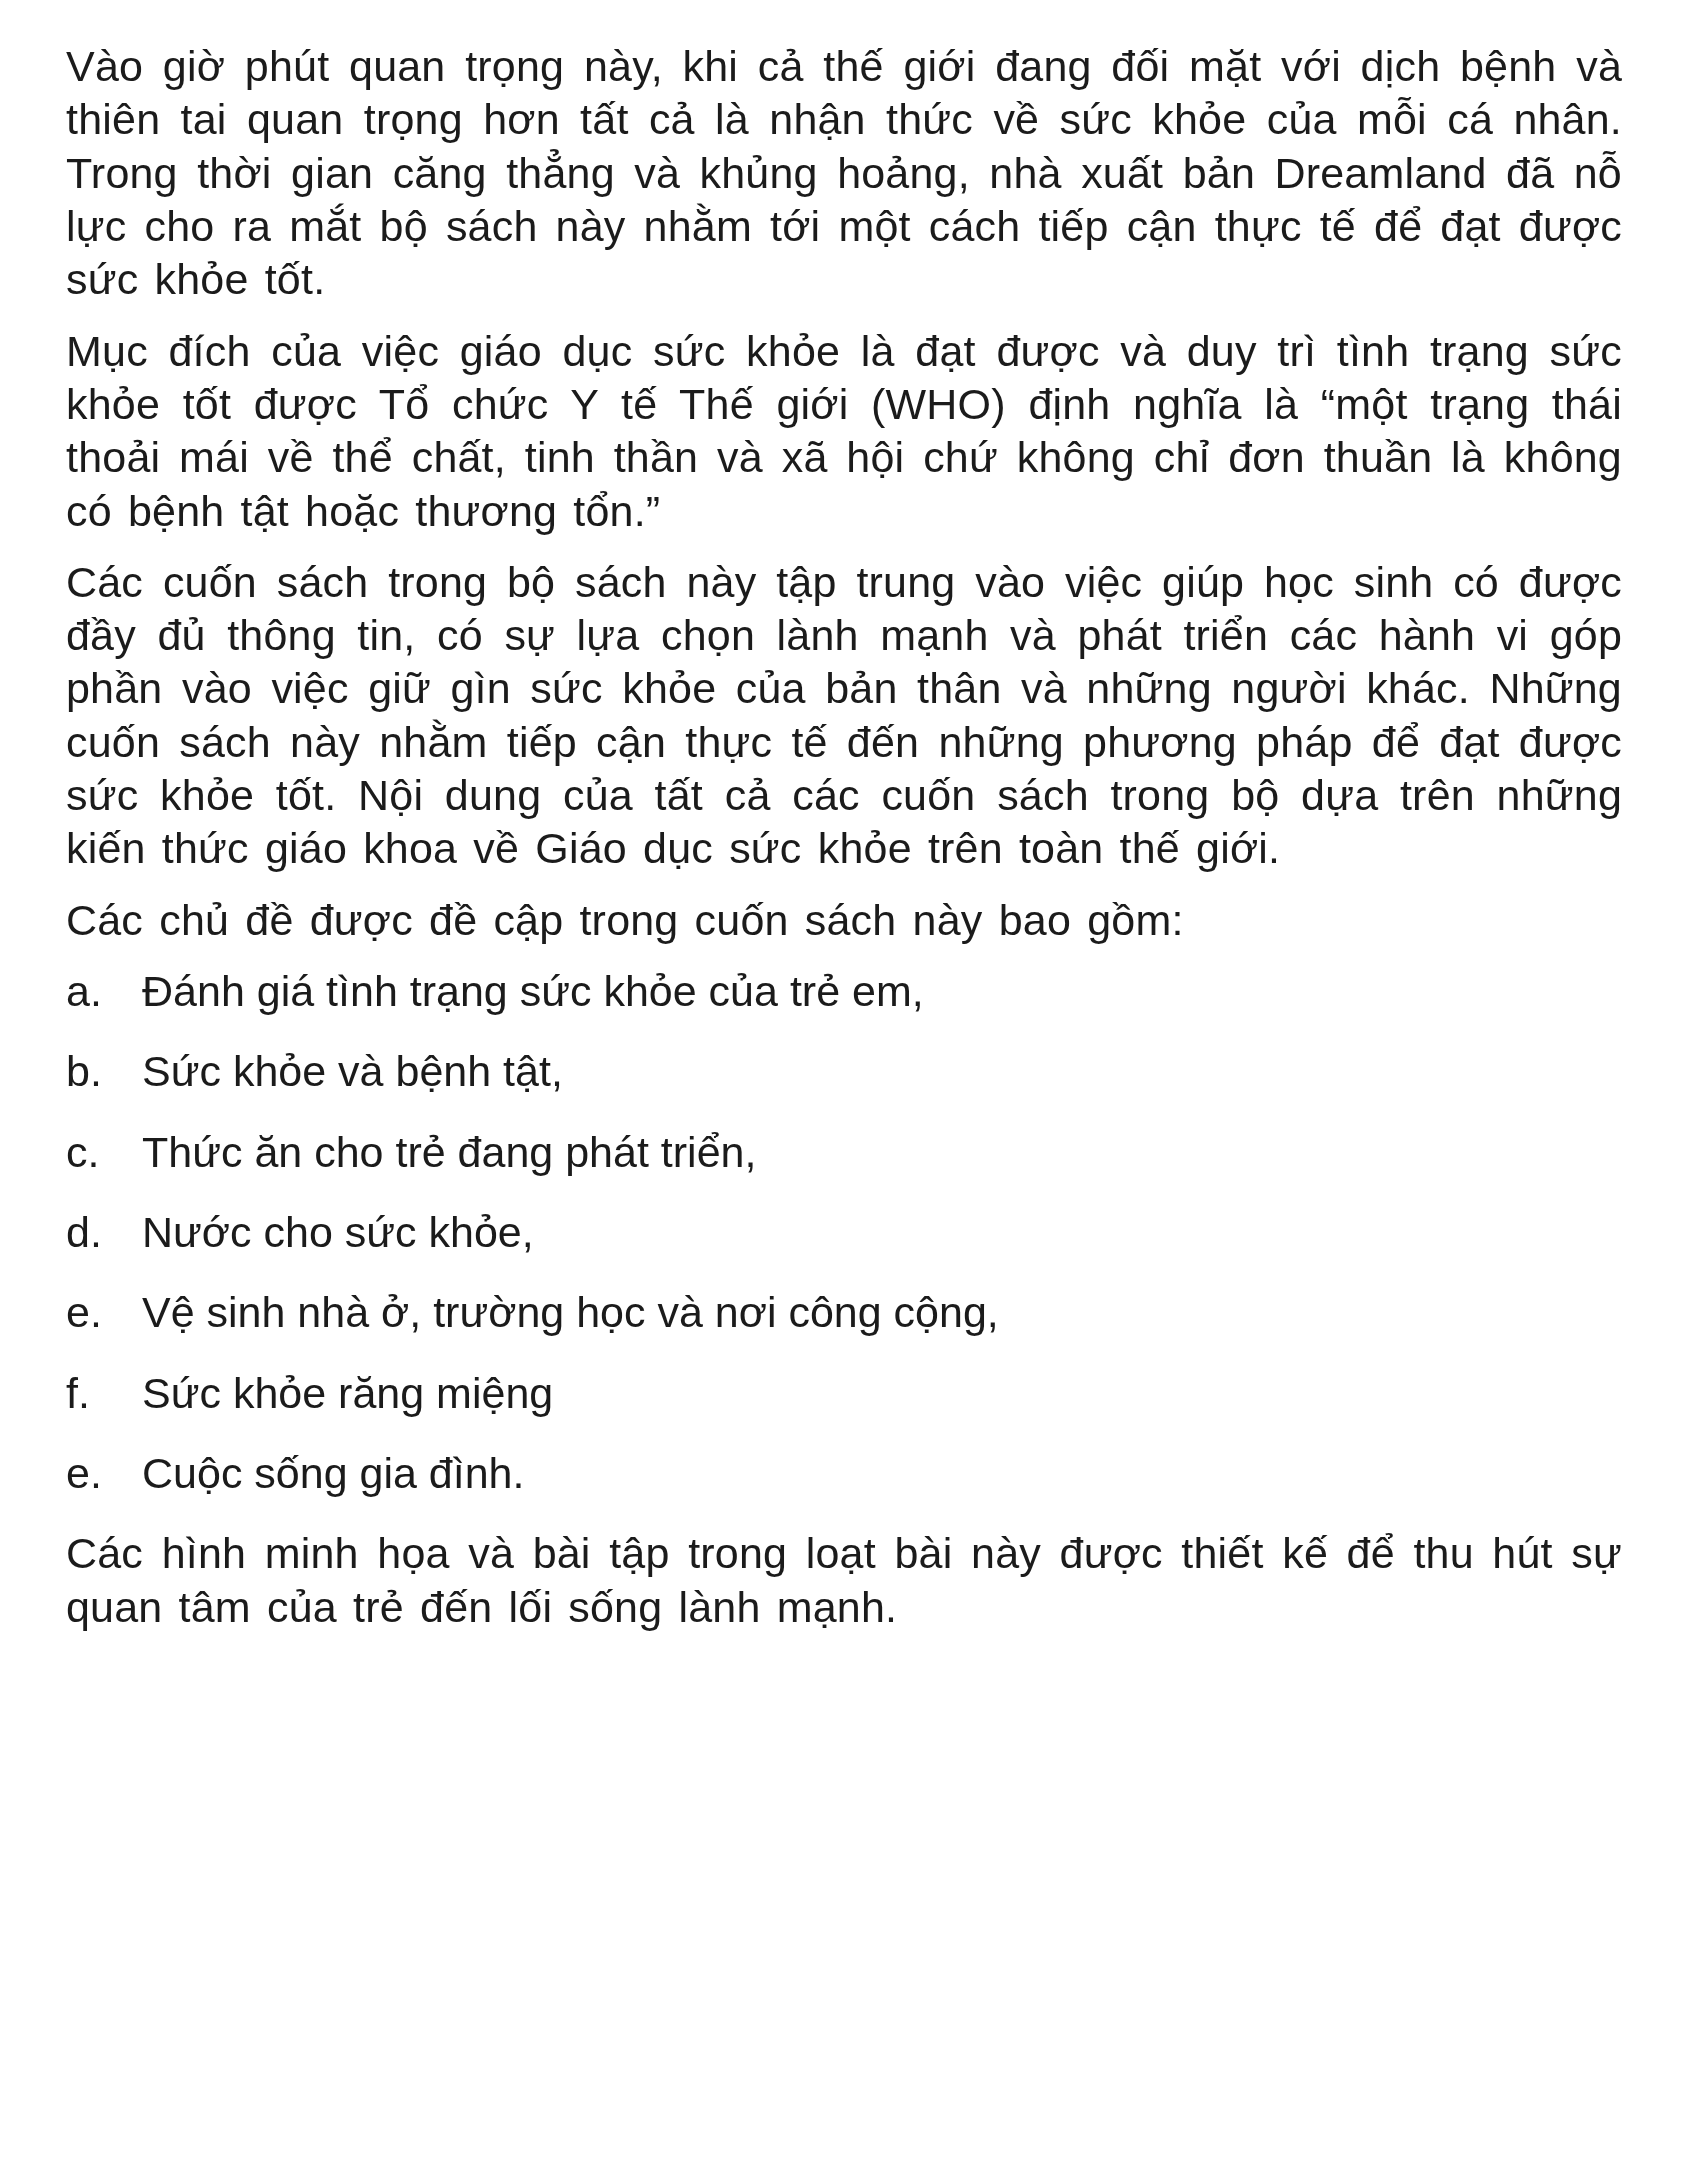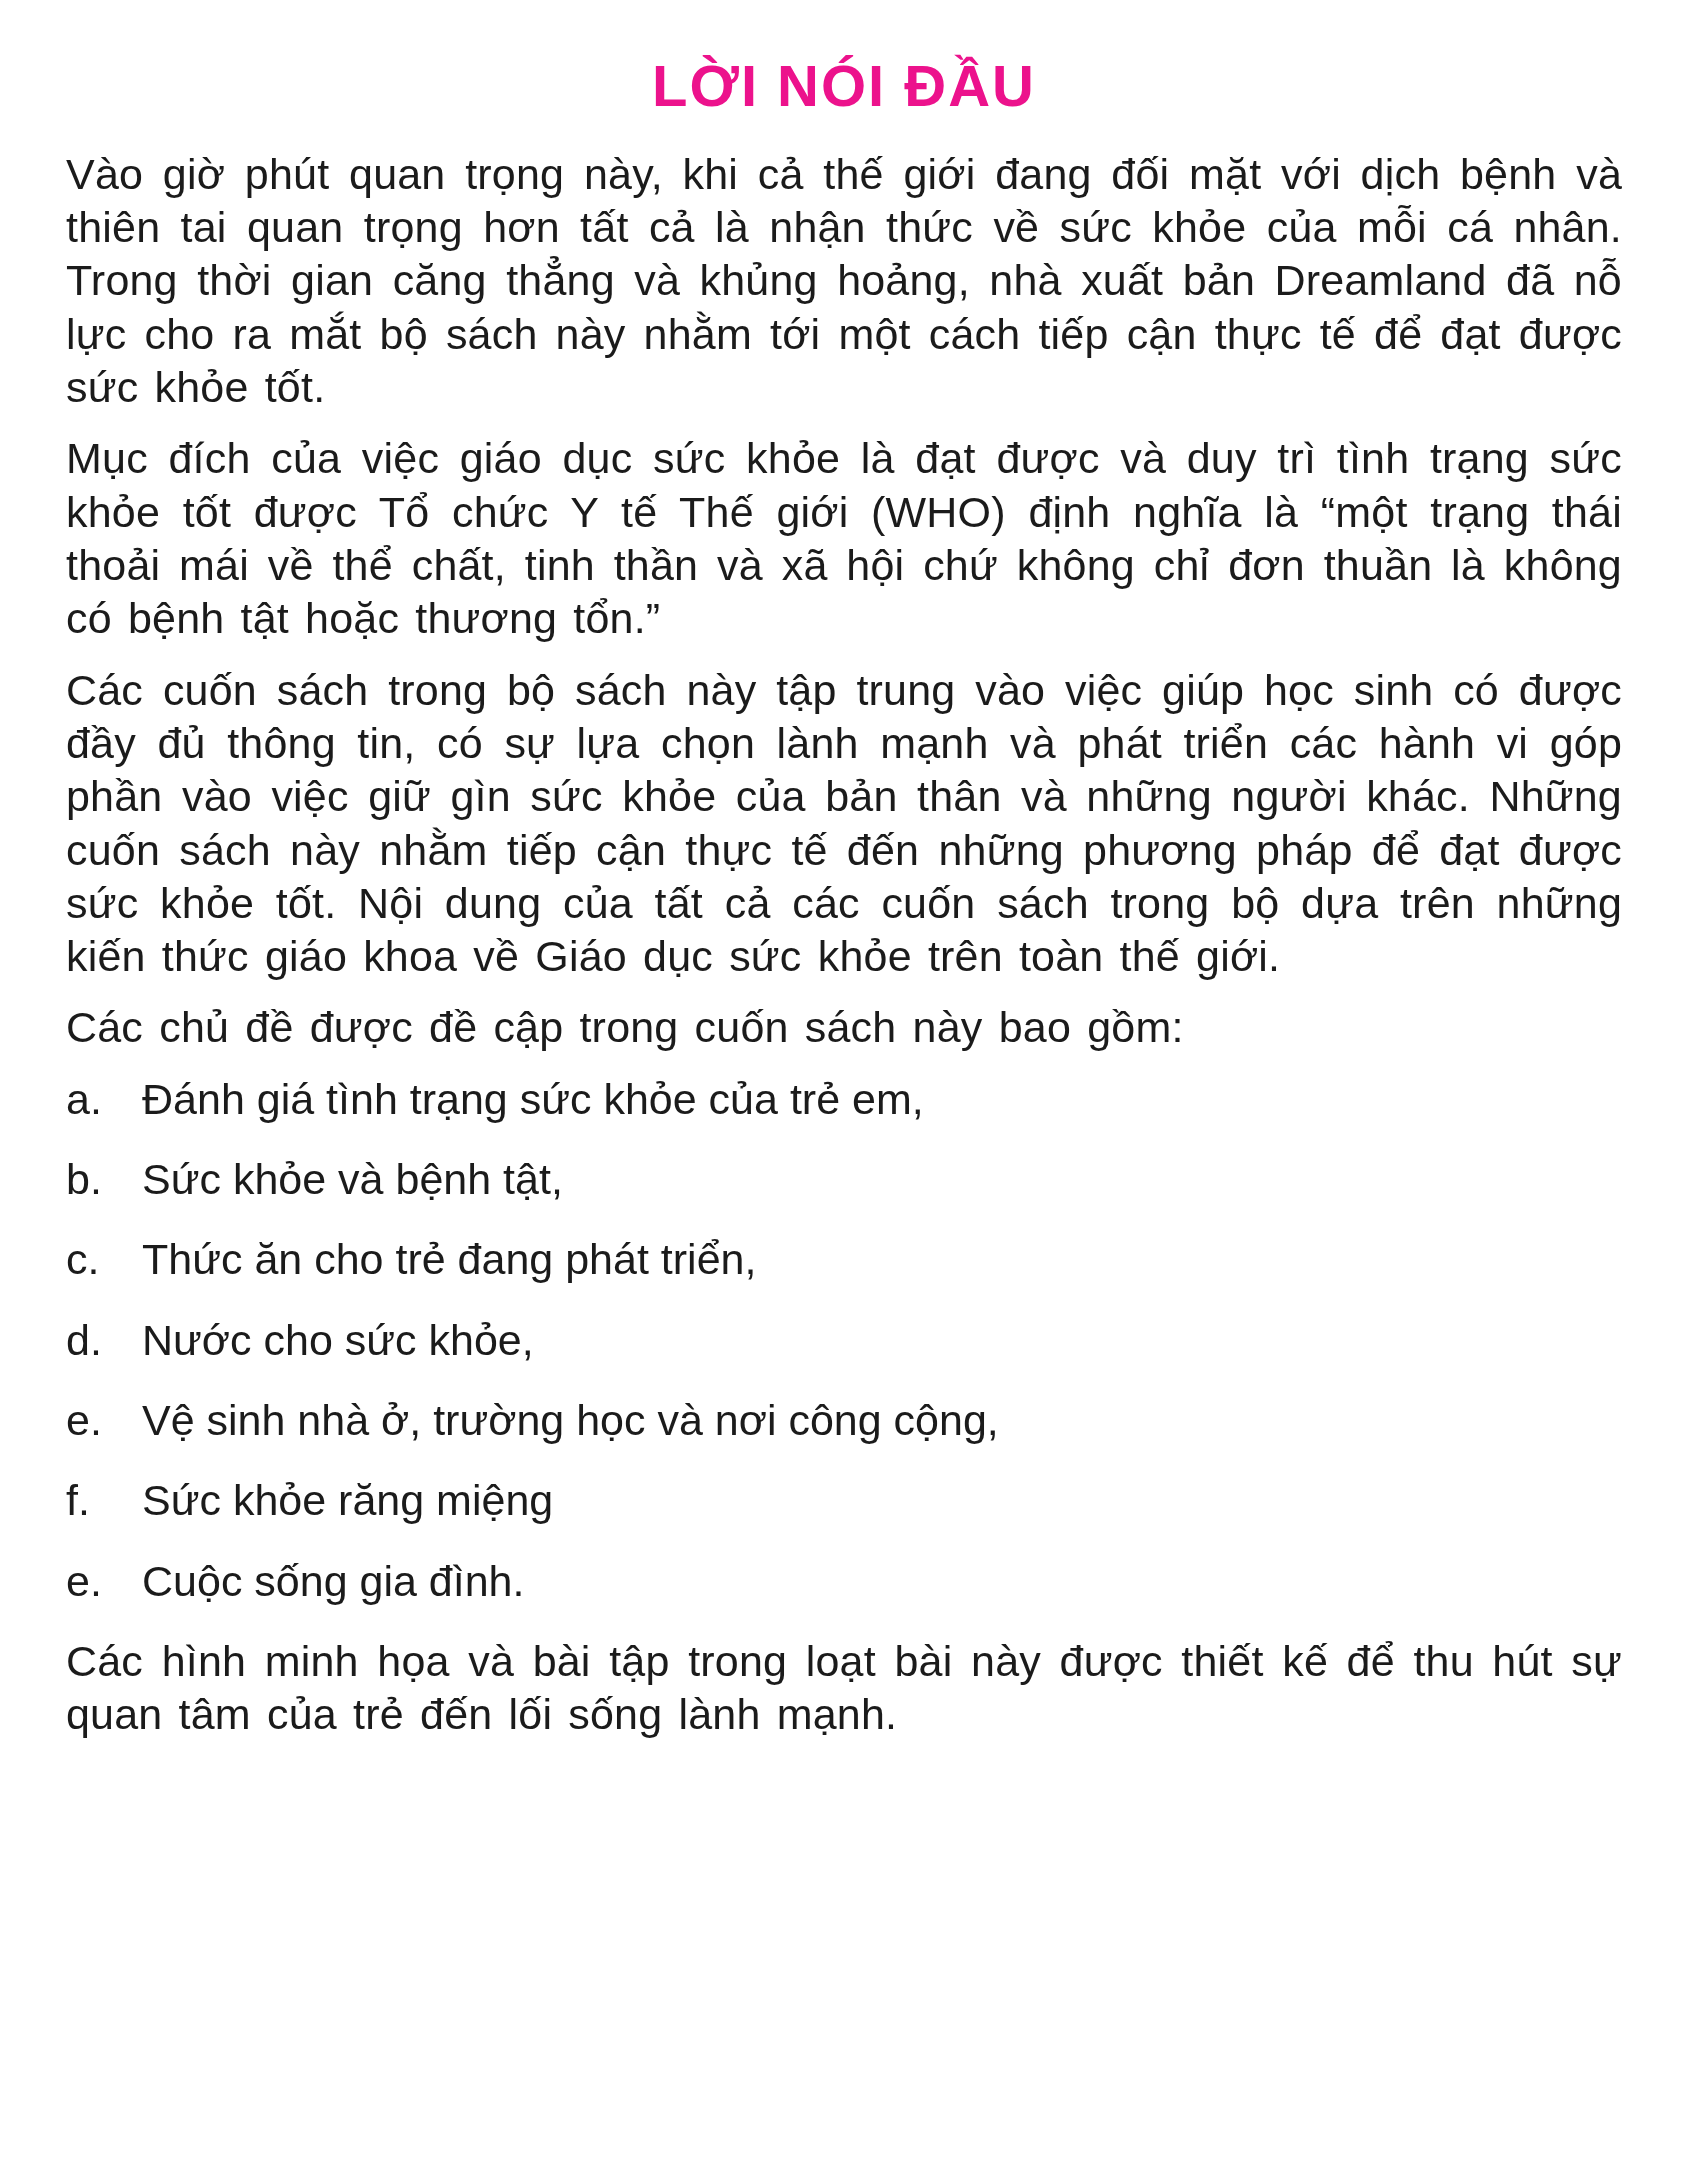--- a/index.html
+++ b/index.html
@@ -48,21 +48,20 @@
   }
   .item-text {
     flex: 1 1 auto;
   }
 </style>
 </head>
 <body>
 
 <div class="page" style="color: rgb(27, 27, 27);">
 
-  <h1 class="title" style="color: rgb(236, 18, 140);">LỜI NÓI ĐẦU</h1>
 
   <p class="para">Vào giờ phút quan trọng này, khi cả thế giới đang đối mặt với dịch bệnh và thiên tai quan trọng hơn tất cả là nhận thức về sức khỏe của mỗi cá nhân. Trong thời gian căng thẳng và khủng hoảng, nhà xuất bản Dreamland đã nỗ lực cho ra mắt bộ sách này nhằm tới một cách tiếp cận thực tế để đạt được sức khỏe tốt.</p>
   <p class="para">Mục đích của việc giáo dục sức khỏe là đạt được và duy trì tình trạng sức khỏe tốt được Tổ chức Y tế Thế giới (WHO) định nghĩa là “một trạng thái thoải mái về thể chất, tinh thần và xã hội chứ không chỉ đơn thuần là không có bệnh tật hoặc thương tổn.”</p>
   <p class="para">Các cuốn sách trong bộ sách này tập trung vào việc giúp học sinh có được đầy đủ thông tin, có sự lựa chọn lành mạnh và phát triển các hành vi góp phần vào việc giữ gìn sức khỏe của bản thân và những người khác. Những cuốn sách này nhằm tiếp cận thực tế đến những phương pháp để đạt được sức khỏe tốt. Nội dung của tất cả các cuốn sách trong bộ dựa trên những kiến thức giáo khoa về Giáo dục sức khỏe trên toàn thế giới.</p>
 
   <p class="para">Các chủ đề được đề cập trong cuốn sách này bao gồm:</p>
 
   <div class="topic-list">
     <div class="list-row">
       <span class="marker">a.</span>

